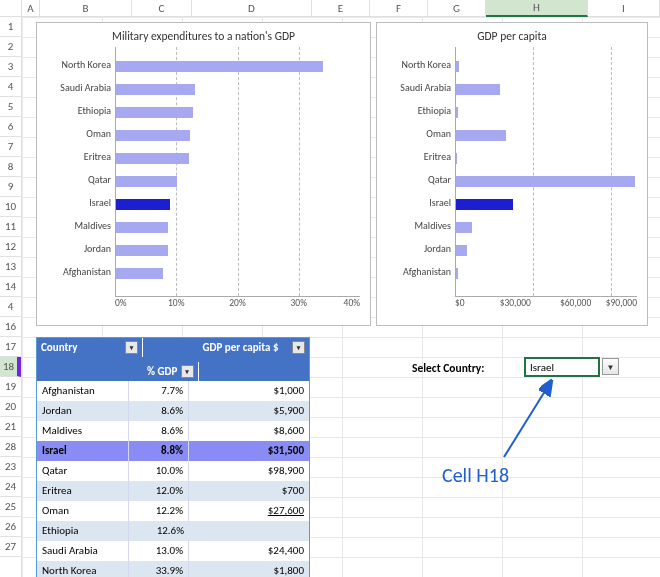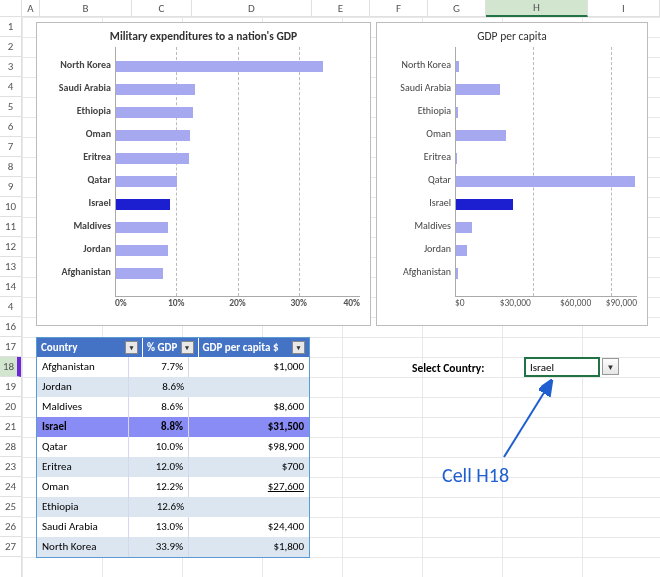--- a/index.html
+++ b/index.html
@@ -135,21 +135,21 @@
     <div class="row-h">23</div>
     <div class="row-h">24</div>
     <div class="row-h">25</div>
     <div class="row-h">26</div>
     <div class="row-h">27</div>
   </div>
 <div class="gridlines"></div>
 
 <div class="sheet">
 
-  <div class="chart" style="top:5px;left:14px;width:335px;height:304px;font-weight:bold;">
+  <div class="chart" style="top:5px;left:14px;width:335px;height:304px;">
     <div class="chart-title">Military expenditures to a nation's GDP</div>
     <div class="bars-area" style="height:250px;">
       <div class="cat-labels" id="c1-cats" style="padding-top: 8px;">
           <div class="cat-label" style="height: 23px;">North Korea</div>
           <div class="cat-label" style="height: 23px;">Saudi Arabia</div>
           <div class="cat-label" style="height: 23px;">Ethiopia</div>
           <div class="cat-label" style="height: 23px;">Oman</div>
           <div class="cat-label" style="height: 23px;">Eritrea</div>
           <div class="cat-label" style="height: 23px;">Qatar</div>
           <div class="cat-label" style="height: 23px;">Israel</div>
@@ -269,38 +269,39 @@
         <div class="x-tick" style="flex: 0.5 1 0%; text-align: right;">$90,000</div>
       </div>
   </div>
 
   <div class="table" style="top:320px;left:14px;width:274px;">
     <div class="table-head" id="thead">
         <div class="th" style="width: 115px;">
           <span>Country</span>
           <span class="filter-btn">▾</span>
         </div>
-        <div class="th" style="width: 60px;">
+        <div class="th" style="width: 60px; margin-top: 24px;">
           <span>% GDP</span>
           <span class="filter-btn">▾</span>
         </div>
         <div class="th" style="width: 120px;">
           <span>GDP per capita $</span>
           <span class="filter-btn">▾</span>
         </div>
       </div>
     <div id="tbody">
         <div class="tr">
           <div class="td" style="width: 92px;">Afghanistan</div>
           <div class="td right" style="width: 60px;">7.7%</div>
           <div class="td right" style="width: 120px;">$1,000</div>
         </div>
         <div class="tr band">
           <div class="td" style="width: 92px;">Jordan</div>
           <div class="td right" style="width: 60px;">8.6%</div>
+          <div class="td right" style="width: 120px;">$5,900</div>
         </div>
         <div class="tr">
           <div class="td" style="width: 92px;">Maldives</div>
           <div class="td right" style="width: 60px;">8.6%</div>
           <div class="td right" style="width: 120px;">$8,600</div>
         </div>
         <div class="tr hl">
           <div class="td" style="width: 92px;">Israel</div>
           <div class="td right" style="width: 60px;">8.8%</div>
           <div class="td right" style="width: 120px;">$31,500</div>

